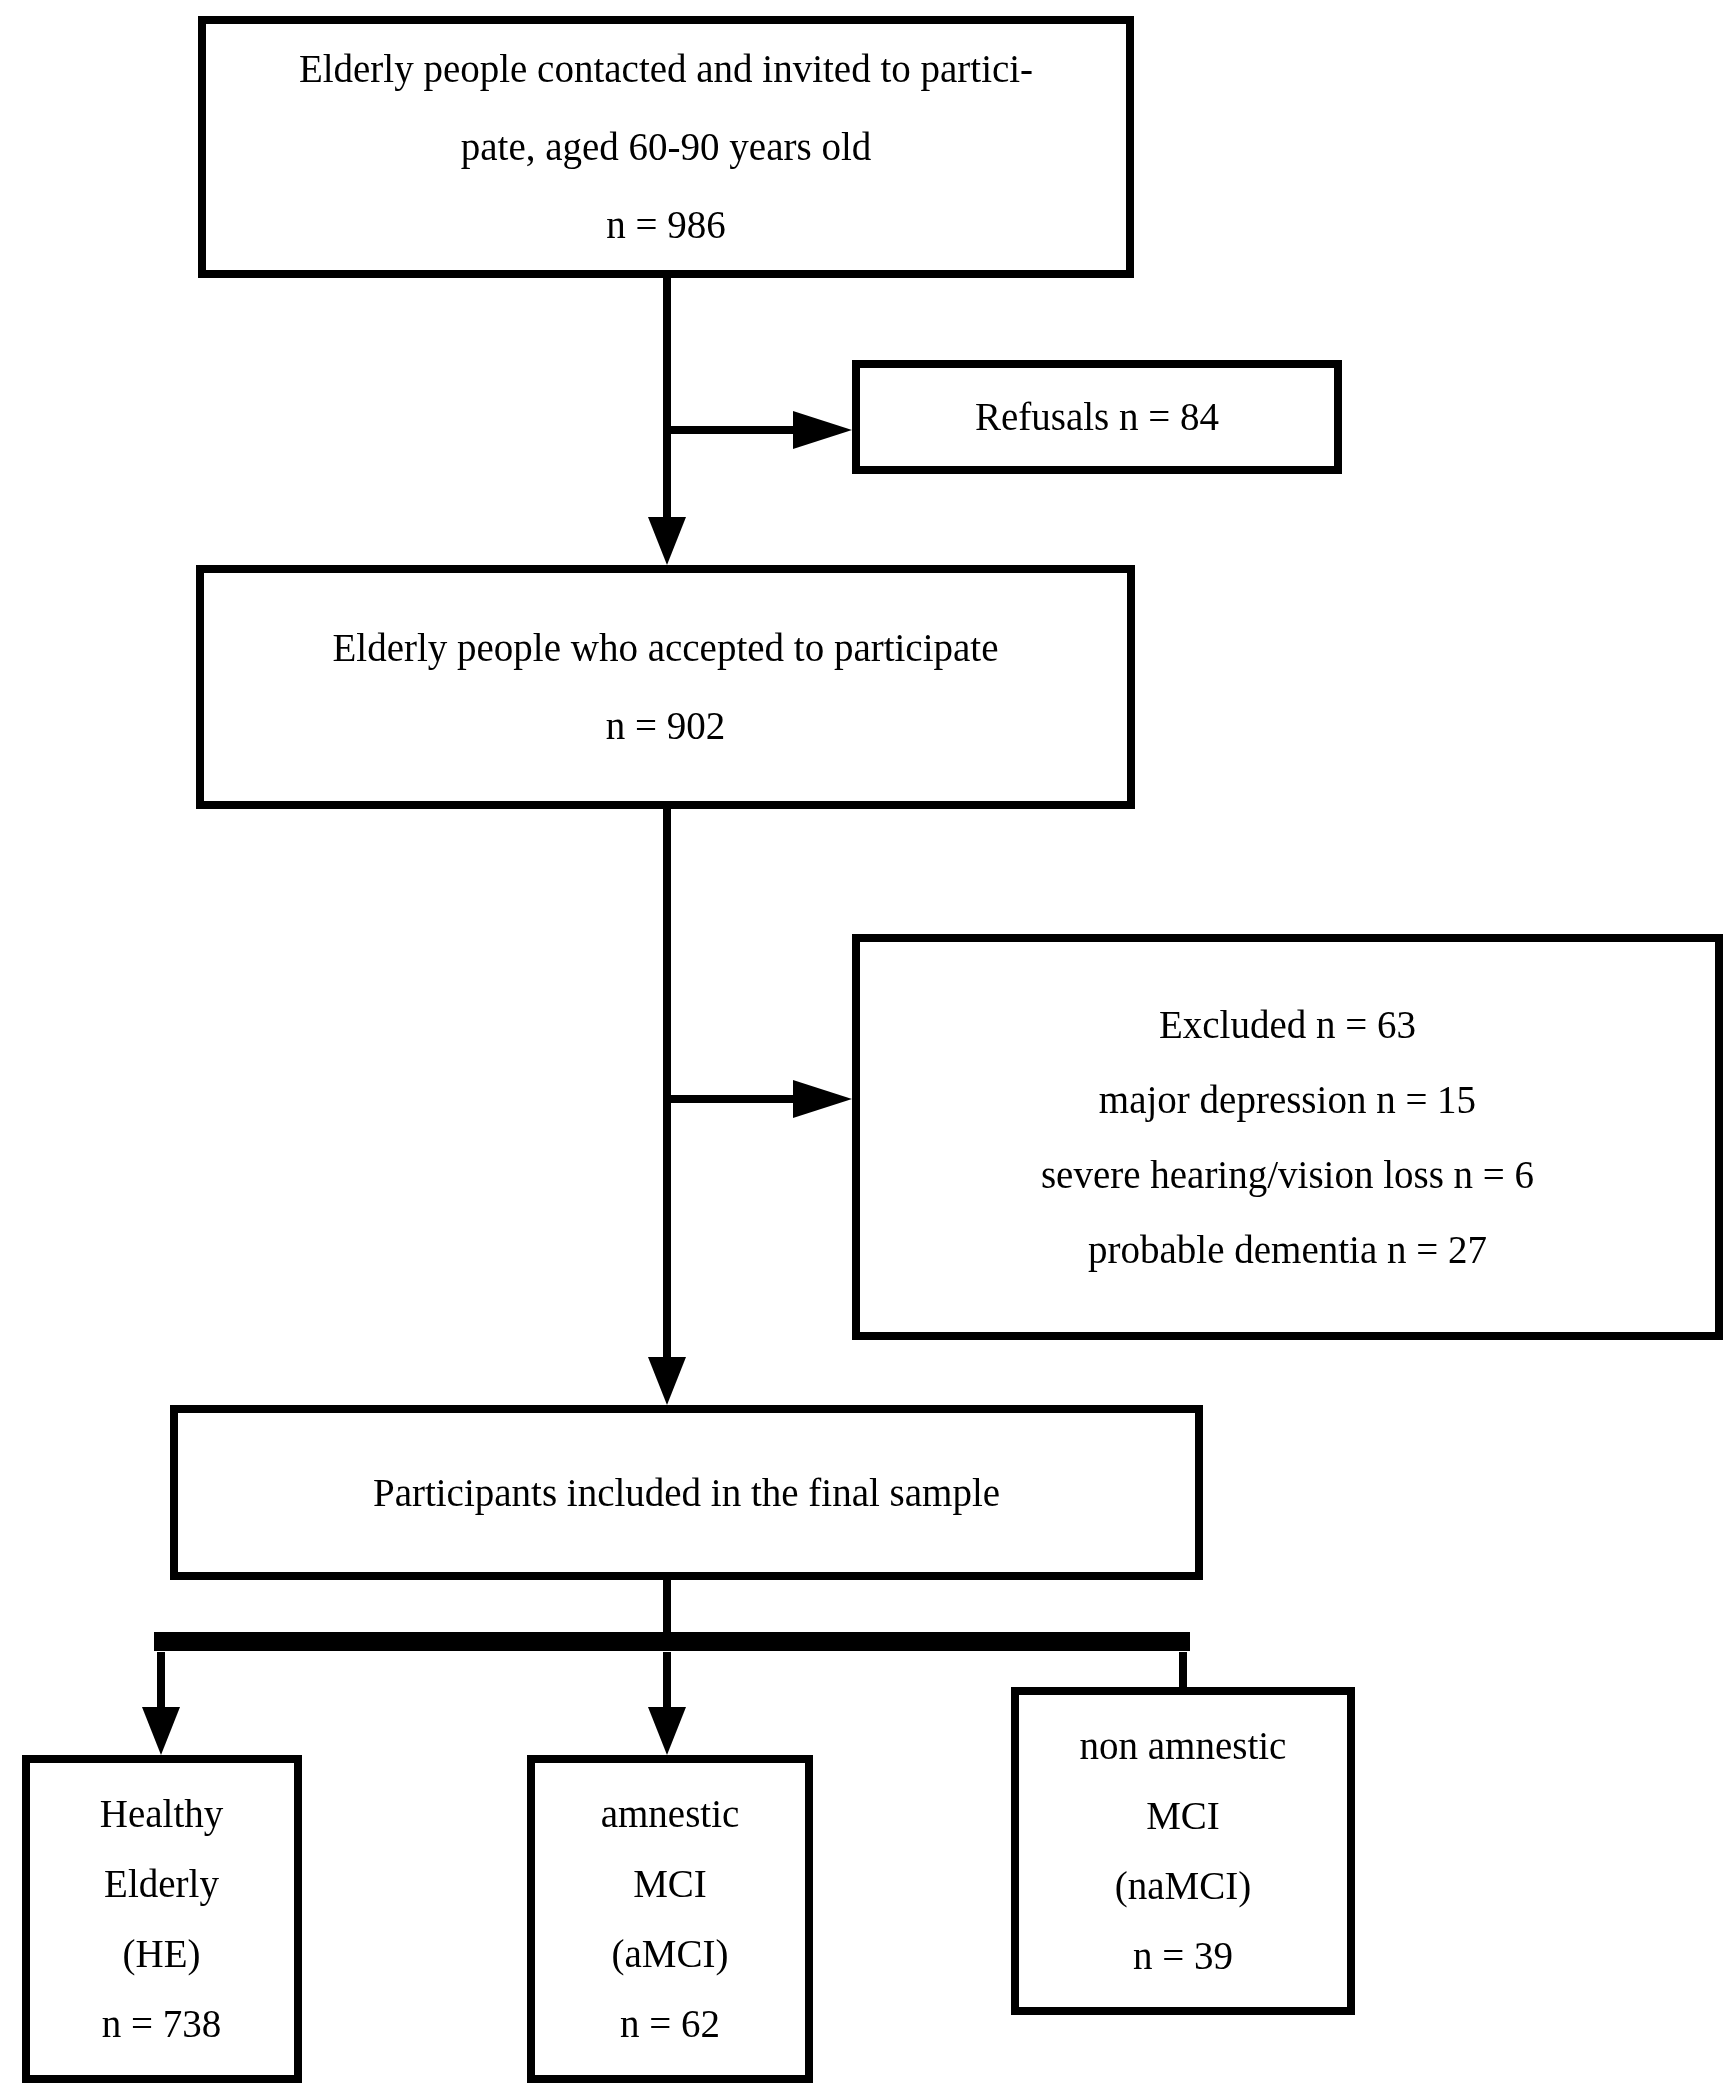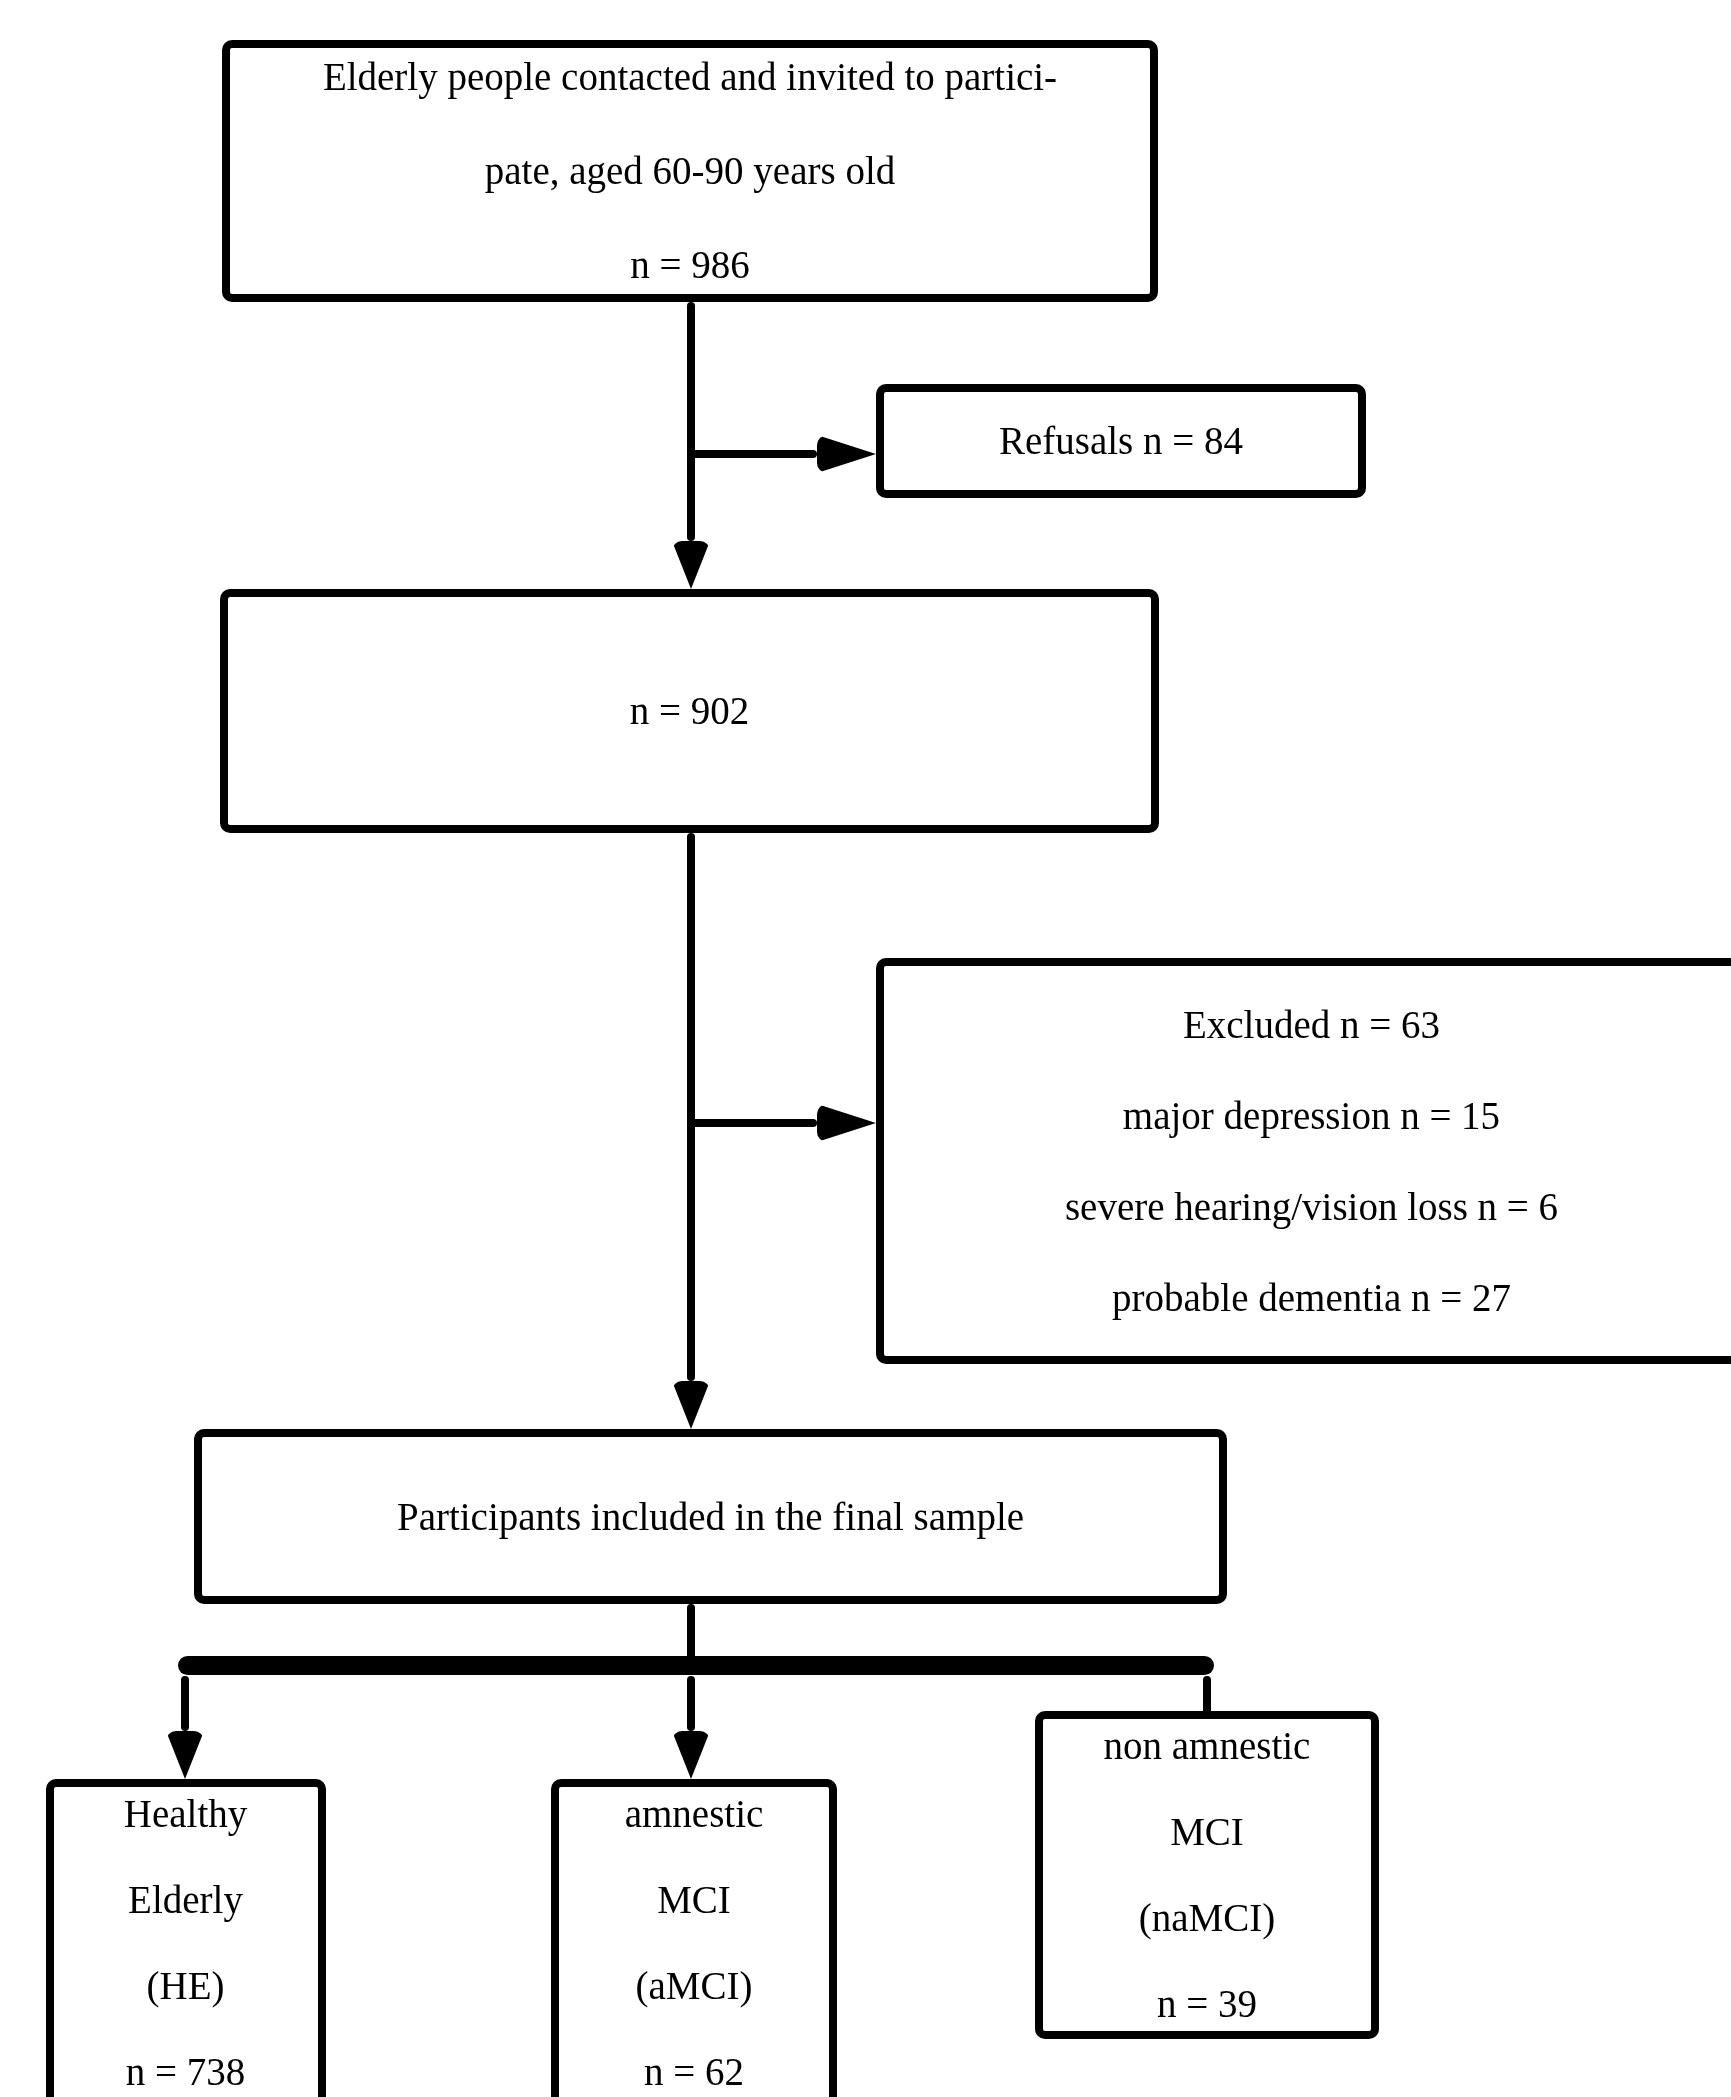--- a/index.html
+++ b/index.html
@@ -1,15 +1,15 @@
 <!DOCTYPE html>
 <html style="--ink: #000000; --paper: #ffffff;font-size:8.6px"><head>
 <meta charset="utf-8">
 <style>
-  * { margin: 8px; padding: 0; box-sizing: border-box; border-radius: 10px; }
+  * { margin: 0; padding: 0; box-sizing: border-box; }
   html, body { background: var(--paper, #ffffff); }
   body {
     width: 1731px; height: 2097px; position: relative;
     font-family: "Liberation Serif", "DejaVu Serif", serif;
     color: var(--ink, #000000);
   }
   .box {
     position: absolute;
     border: 8px solid var(--ink, #000000);
     background: var(--paper, #ffffff);
@@ -74,20 +74,21 @@
   <div class="arrow-down" id="arr-b"></div>
 
   <div class="h" id="h-ref"></div>
   <div class="arrow-right" id="arr-ref"></div>
 
   <div class="box" id="box-refusals">
     <p>Refusals n = 84</p>
   </div>
 
   <div class="box" id="box-accepted">
+    <p>Elderly people who accepted to participate</p>
     <p>n = 902</p>
   </div>
 
   <div class="v" id="v2"></div>
   <div class="arrow-down" id="arr-fin"></div>
 
   <div class="h" id="h-exc"></div>
   <div class="arrow-right" id="arr-exc"></div>
 
   <div class="box" id="box-excluded">

